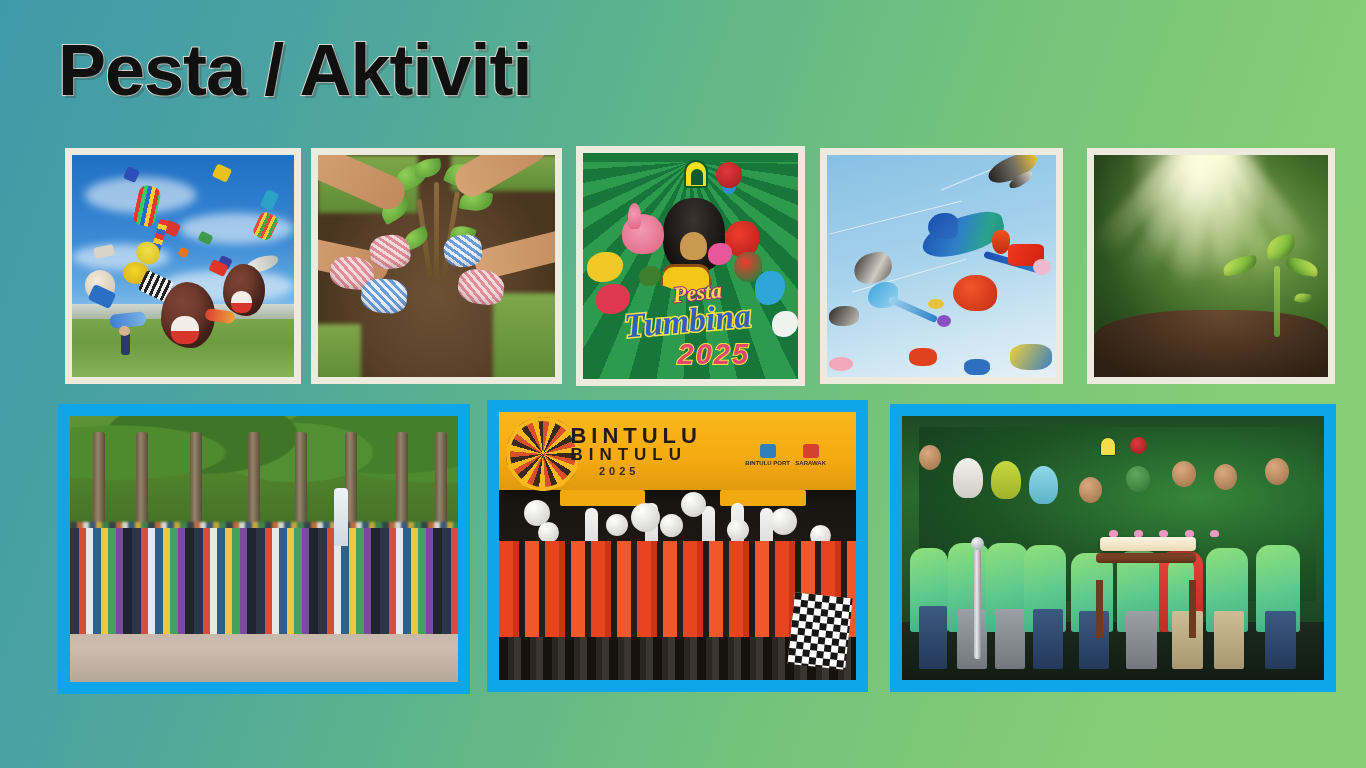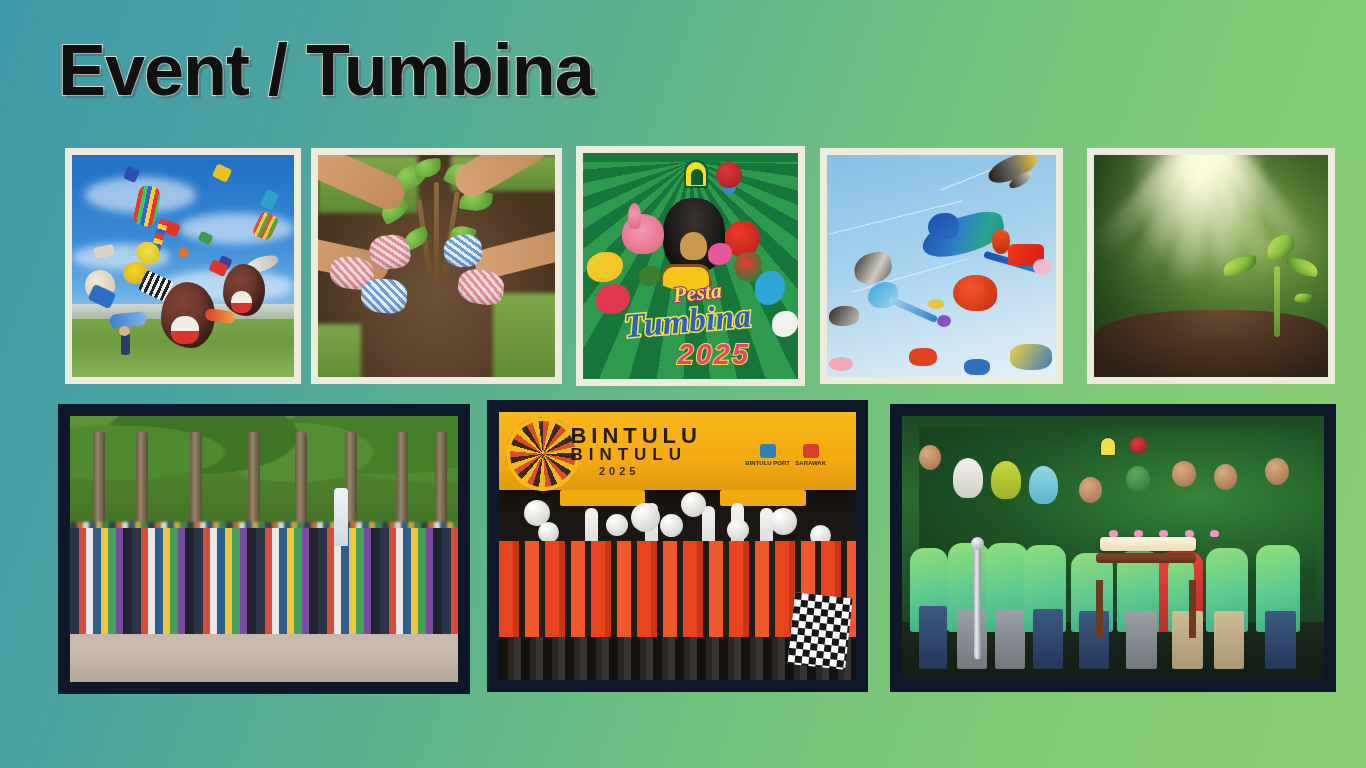--- a/index.html
+++ b/index.html
@@ -42,21 +42,21 @@
   
   .gallery { position: absolute; inset: 0; }
 
   .photo-frame {
     position: absolute;
     background: #edeade;
     padding: 7px;
     overflow: hidden;
   }
   .photo-frame.white-mat {
-    background: #0f172a;
+    background: #0ea5e9;
     padding: 12px;
   }
   .photo {
     width: 100%;
     height: 100%;
     overflow: hidden;
     position: relative;
   }
 
   
@@ -477,21 +477,21 @@
   }
   .art-cake .rope-post::before {
     content: ""; position: absolute; left: -3px; top: -11px;
     width: 13px; height: 13px; border-radius: 50%;
     background: radial-gradient(circle at 35% 30%, #f2f4f6, #9aa0a5);
   }
 </style>
 </head>
 <body>
 
-<h1 class="page-title">Event / Tumbina</h1>
+<h1 class="page-title">Pesta / Aktiviti</h1>
 
 <div class="gallery">
 
   <figure class="photo-frame" id="frame-kite-festival">
     <div class="photo art-kite-festival">
       <div class="cloud" style="left:6%;top:10%;width:50%;height:16%"></div>
       <div class="cloud" style="left:48%;top:26%;width:52%;height:14%"></div>
       <div class="cloud" style="left:0%;top:40%;width:44%;height:12%"></div>
       <div class="cloud" style="left:40%;top:52%;width:60%;height:14%"></div>
       <div class="horizon"></div>

